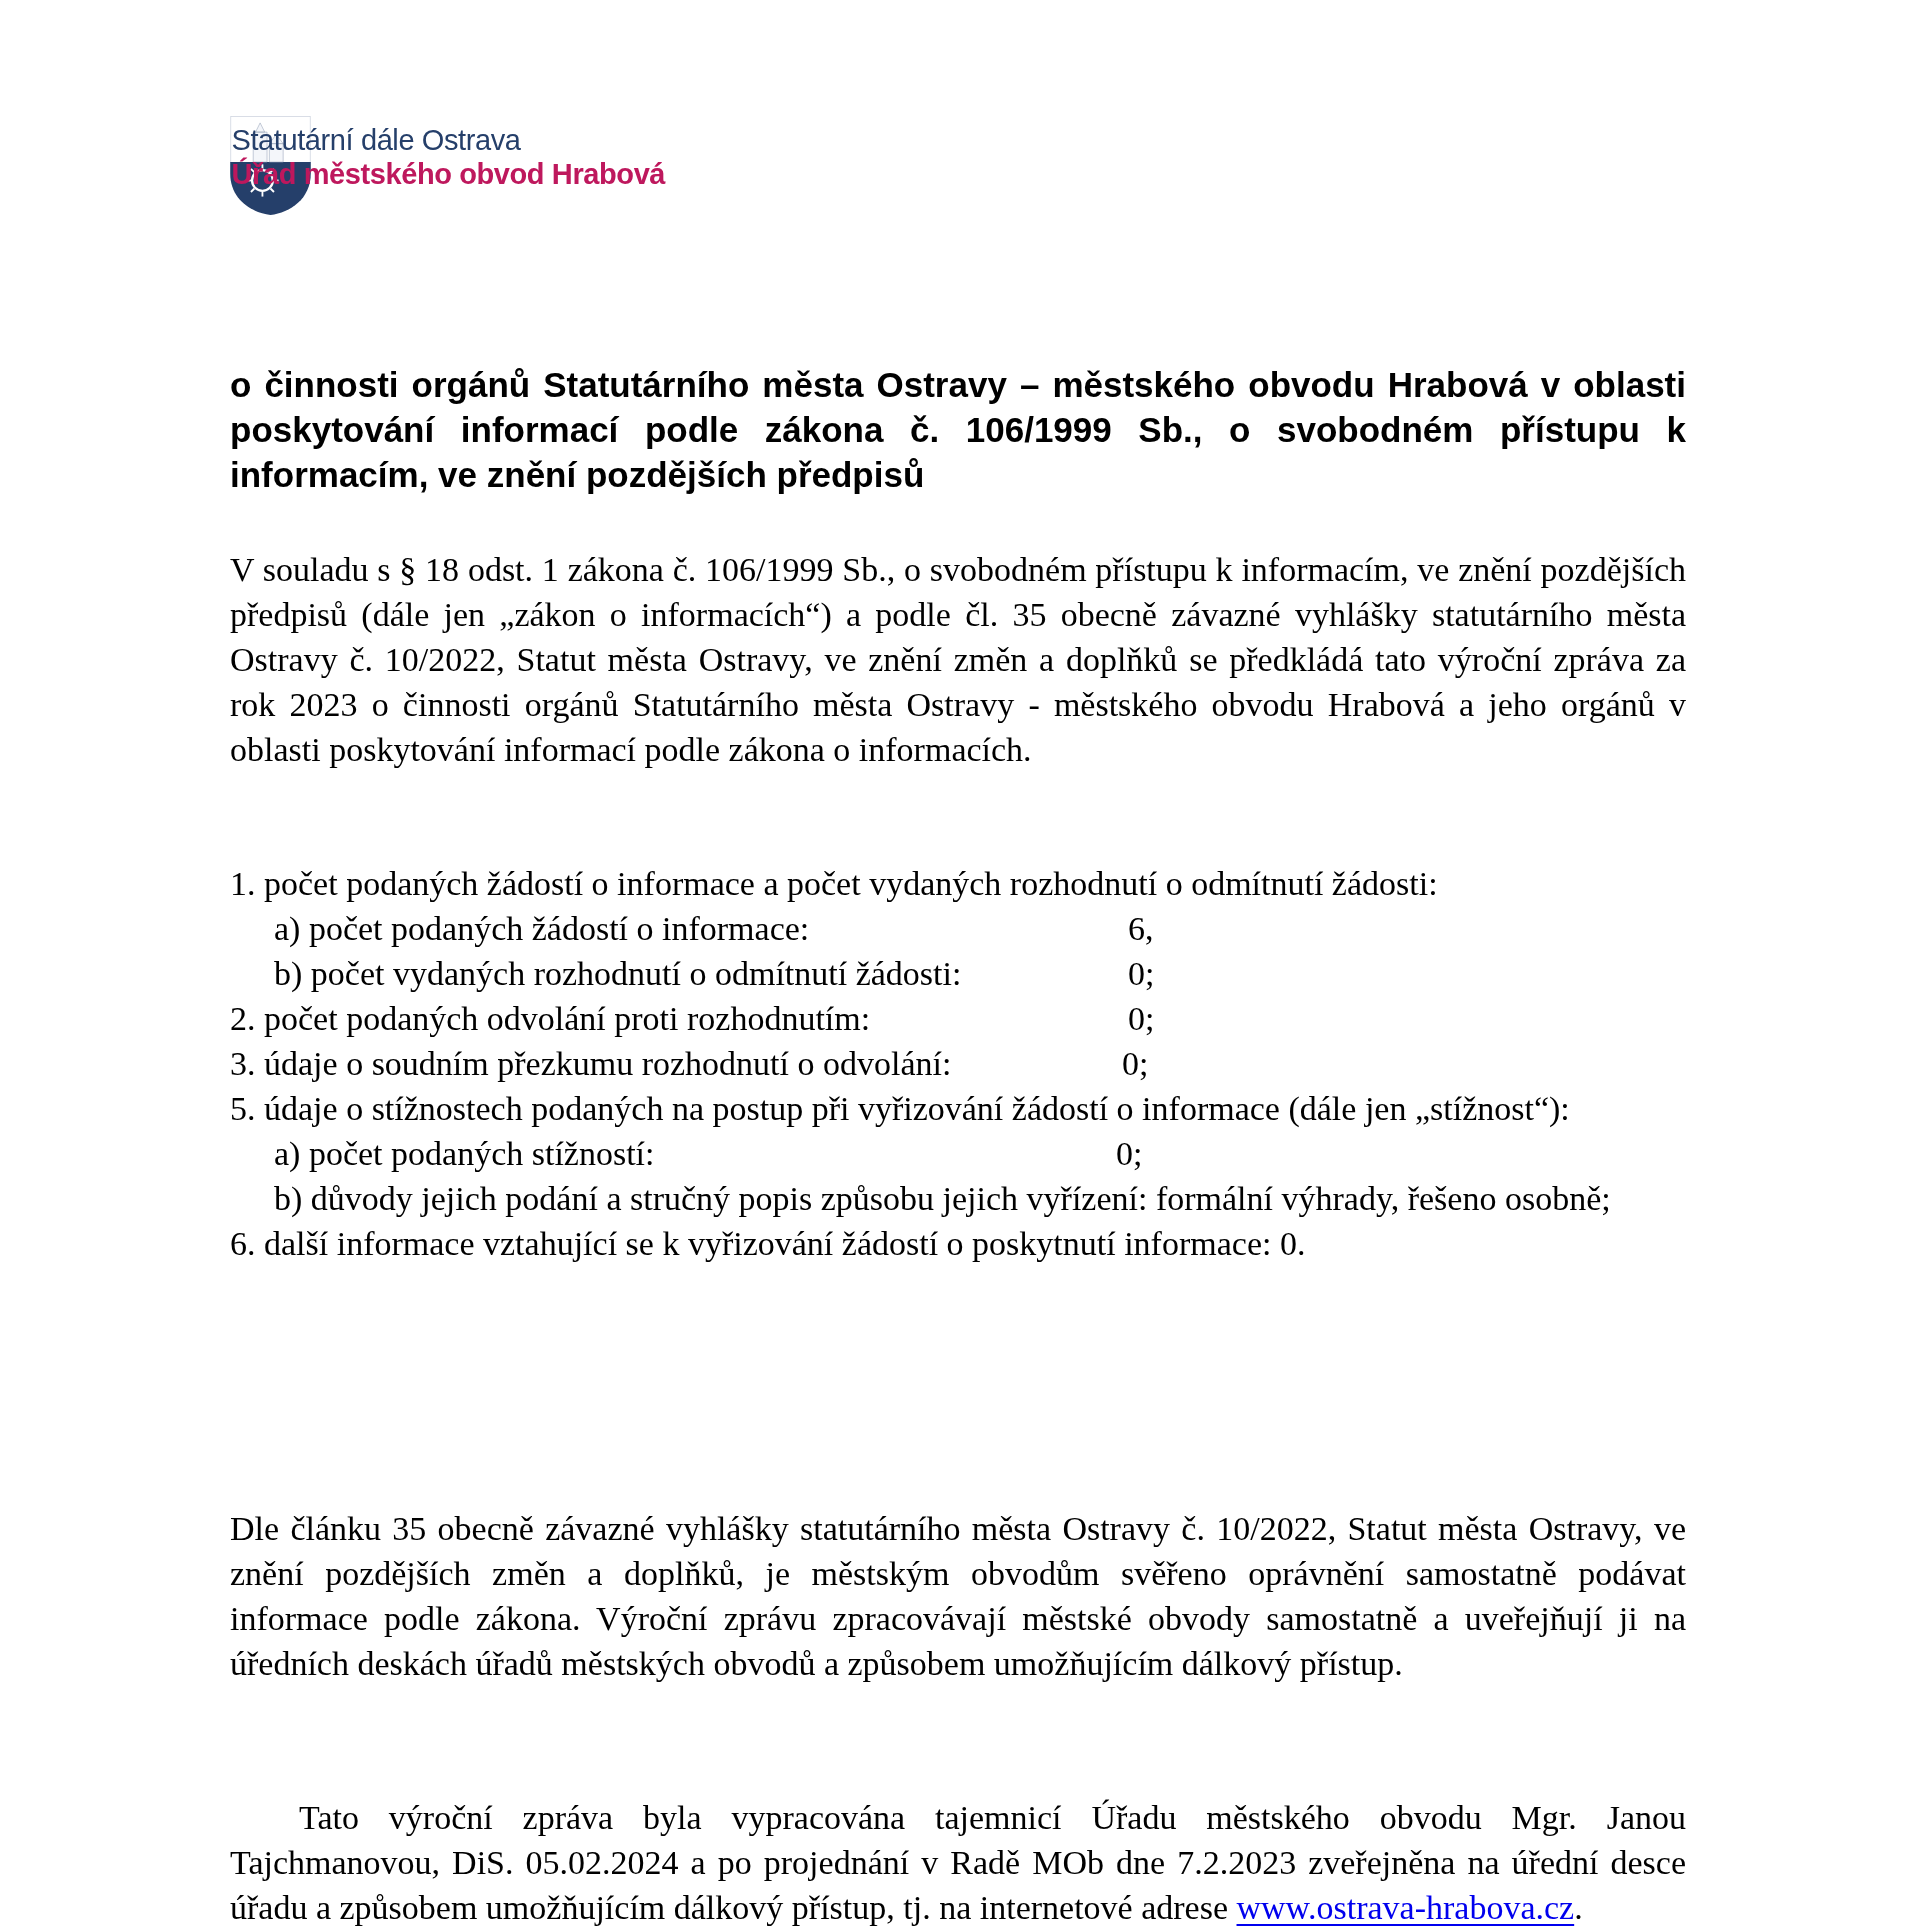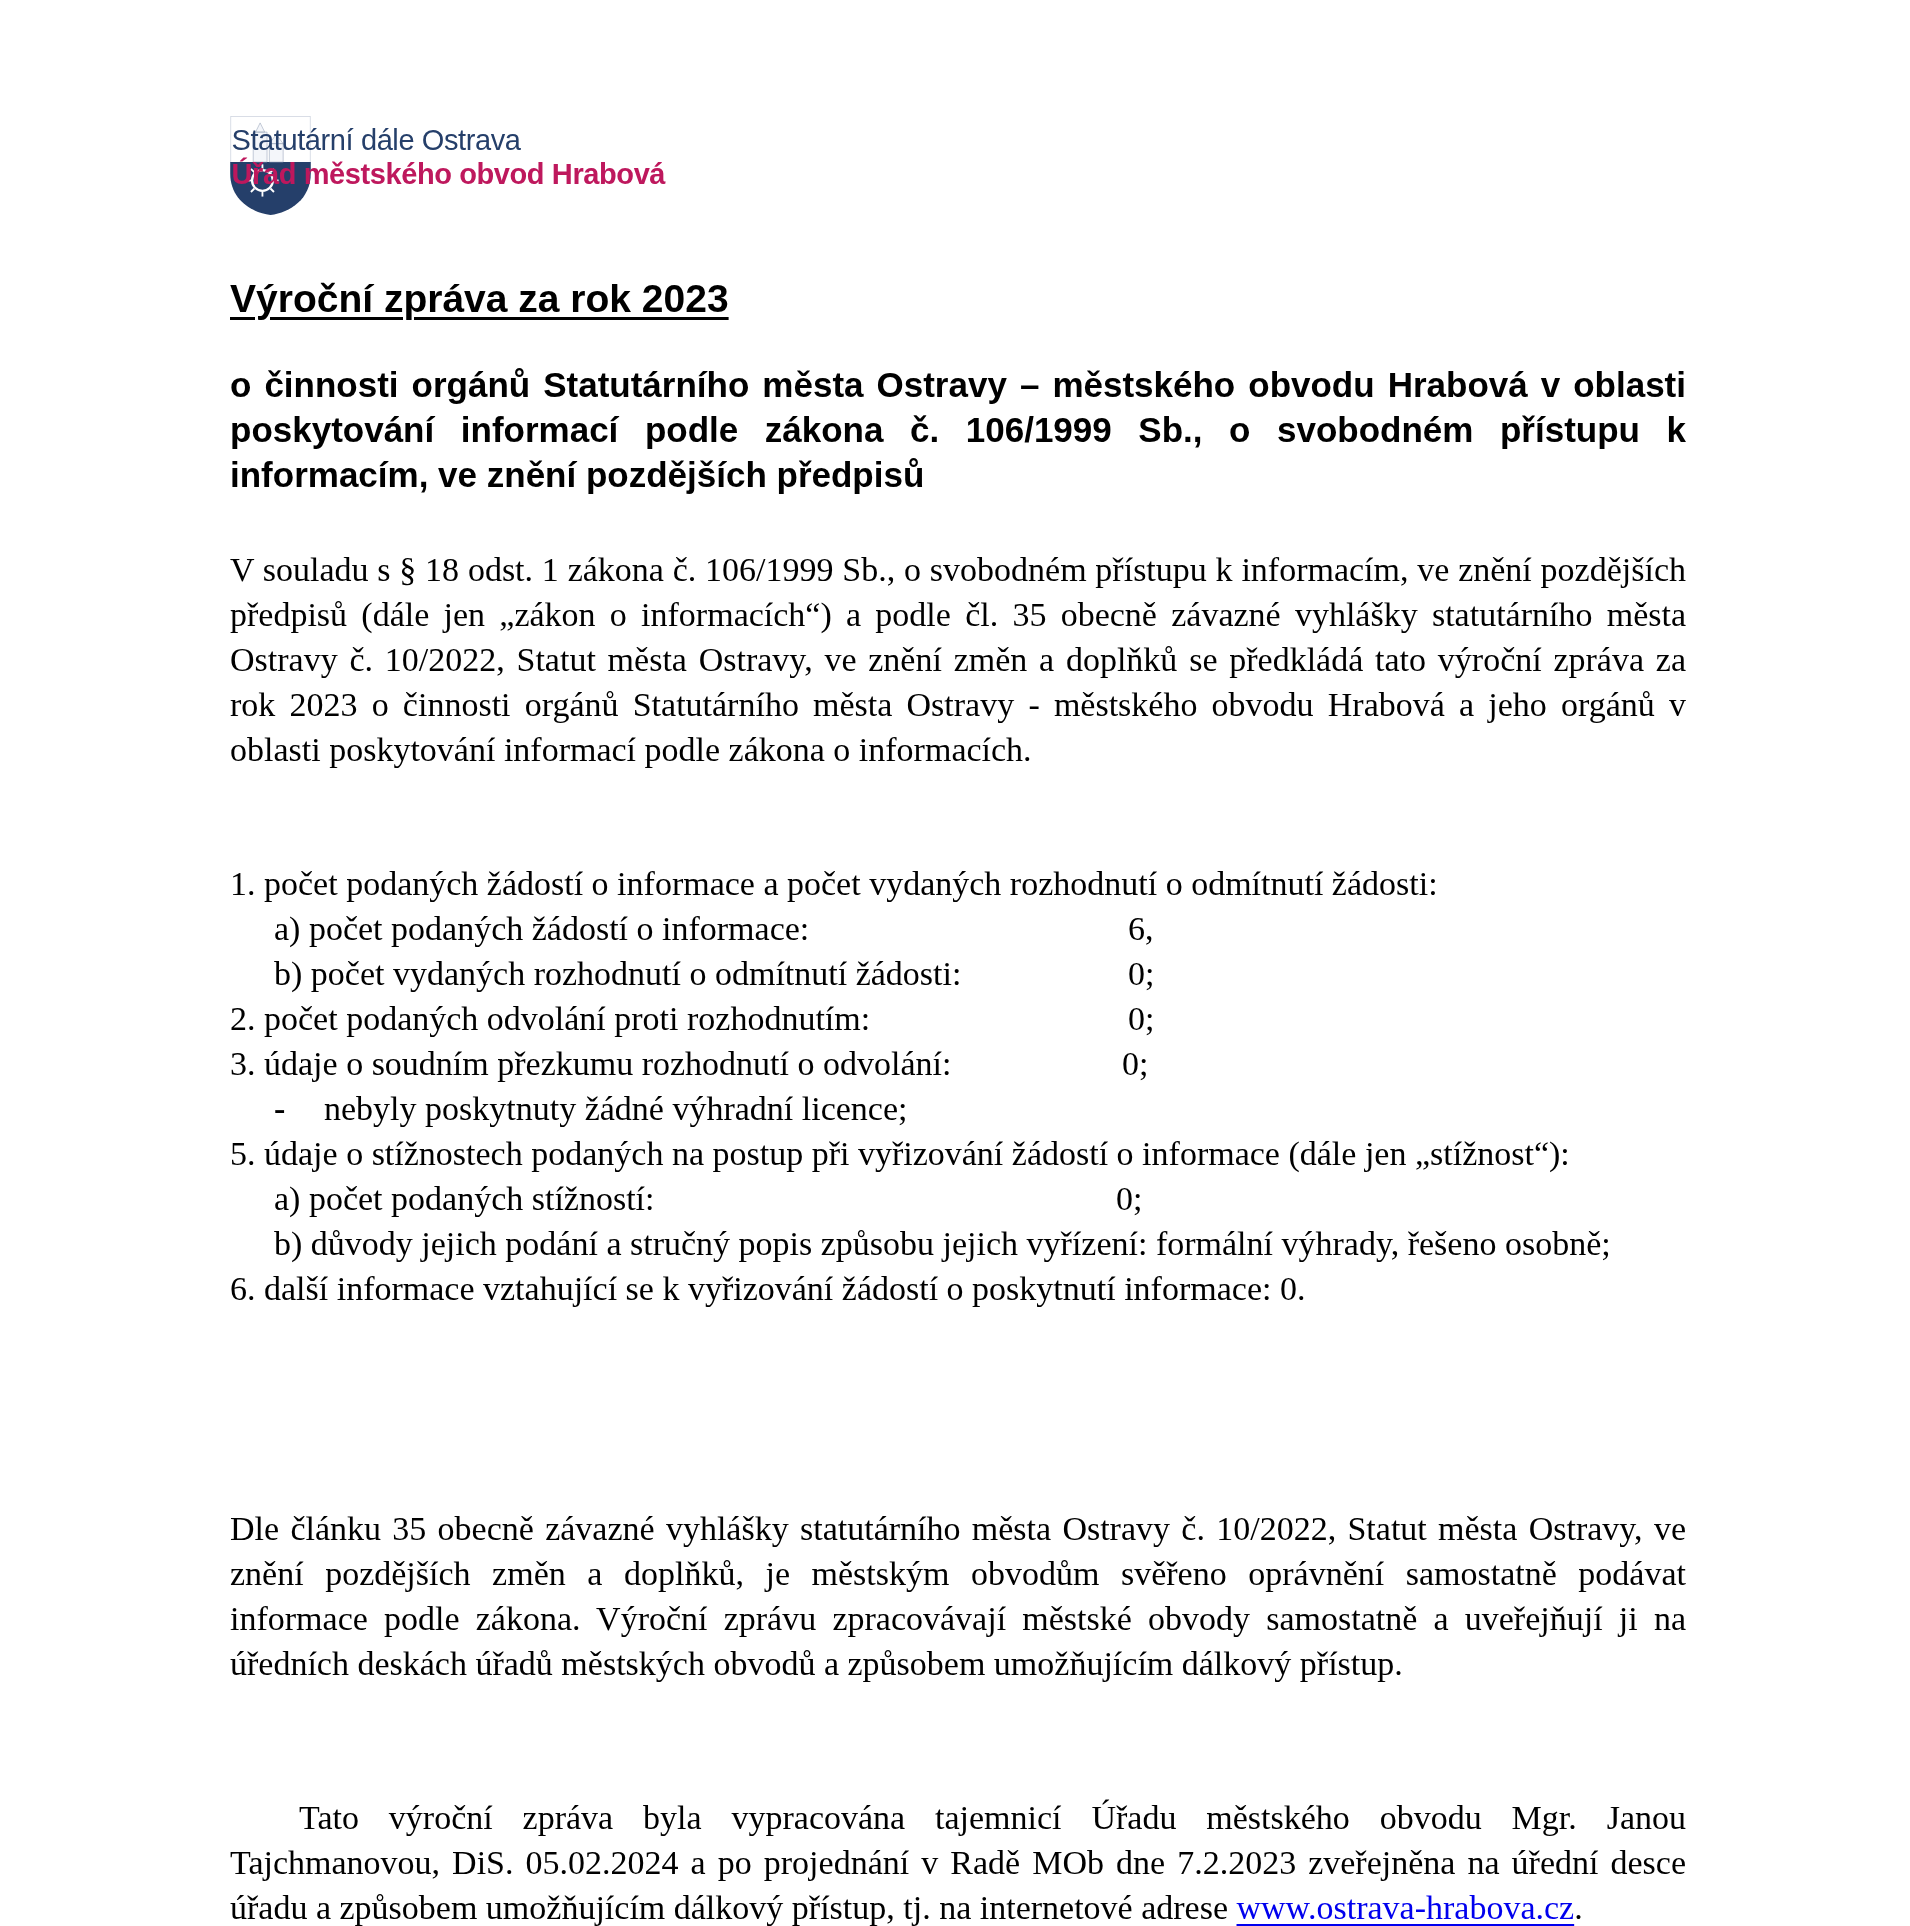--- a/index.html
+++ b/index.html
@@ -53,21 +53,20 @@
         <line x1="18" y1="46" x2="21" y2="49"></line>
           <line x1="35" y1="63" x2="38" y2="66"></line>
         <line x1="38" y1="46" x2="35" y2="49"></line>
           <line x1="21" y1="63" x2="18" y2="66"></line>
       </g>
     </svg>
     <div class="hdr-line1">Statutární dále Ostrava</div>
     <div class="hdr-line2">Úřad městského obvod Hrabová</div>
   </div>
 
-  <div class="title">Výroční zpráva za rok 2023</div>
   <div class="subtitle">o činnosti orgánů Statutárního města Ostravy – městského obvodu Hrabová v oblasti poskytování informací podle zákona č. 106/1999 Sb., o svobodném přístupu k informacím, ve znění pozdějších předpisů</div>
 
   <div class="para p1 serif">V souladu s § 18 odst. 1 zákona č. 106/1999 Sb., o svobodném přístupu k informacím, ve znění pozdějších předpisů (dále jen „zákon o informacích“) a podle čl. 35 obecně závazné vyhlášky statutárního města Ostravy č. 10/2022, Statut města Ostravy, ve znění změn a doplňků se předkládá tato výroční zpráva za rok 2023 o činnosti orgánů Statutárního města Ostravy - městského obvodu Hrabová a jeho orgánů v oblasti poskytování informací podle zákona o informacích.</div>
 
   <div class="list serif">
     <div class="li">1. počet podaných žádostí o informace a počet vydaných rozhodnutí o odmítnutí žádosti:</div>
     <div class="li ind1">
       <span>a) počet podaných žádostí o informace:</span>
       <span class="val" style="left:898px">6,</span>
     </div>
@@ -76,23 +75,20 @@
       <span class="val" style="left:898px">0;</span>
     </div>
     <div class="li">
       <span>2. počet podaných odvolání proti rozhodnutím:</span>
       <span class="val" style="left:898px">0;</span>
     </div>
     <div class="li">
       <span>3. údaje o soudním přezkumu rozhodnutí o odvolání:</span>
       <span class="val" style="left:892px">0;</span>
     </div>
-    <div class="li dash-item">
-      <span class="dash">-</span><span>nebyly poskytnuty žádné výhradní licence;</span>
-    </div>
     <div class="li wrap">5. údaje o stížnostech podaných na postup při vyřizování žádostí o informace (dále jen „stížnost“):</div>
     <div class="li ind1">
       <span>a) počet podaných stížností:</span>
       <span class="val" style="left:886px">0;</span>
     </div>
     <div class="li wrap ind1">b) důvody jejich podání a stručný popis způsobu jejich vyřízení: formální výhrady, řešeno osobně;</div>
     <div class="li">6. další informace vztahující se k vyřizování žádostí o poskytnutí informace: 0.</div>
   </div>
 
   <div class="para p2 serif">Dle článku 35 obecně závazné vyhlášky statutárního města Ostravy č. 10/2022, Statut města Ostravy, ve znění pozdějších změn a doplňků, je městským obvodům svěřeno oprávnění samostatně podávat informace podle zákona. Výroční zprávu zpracovávají městské obvody samostatně a uveřejňují ji na úředních deskách úřadů městských obvodů a způsobem umožňujícím dálkový přístup.</div>

